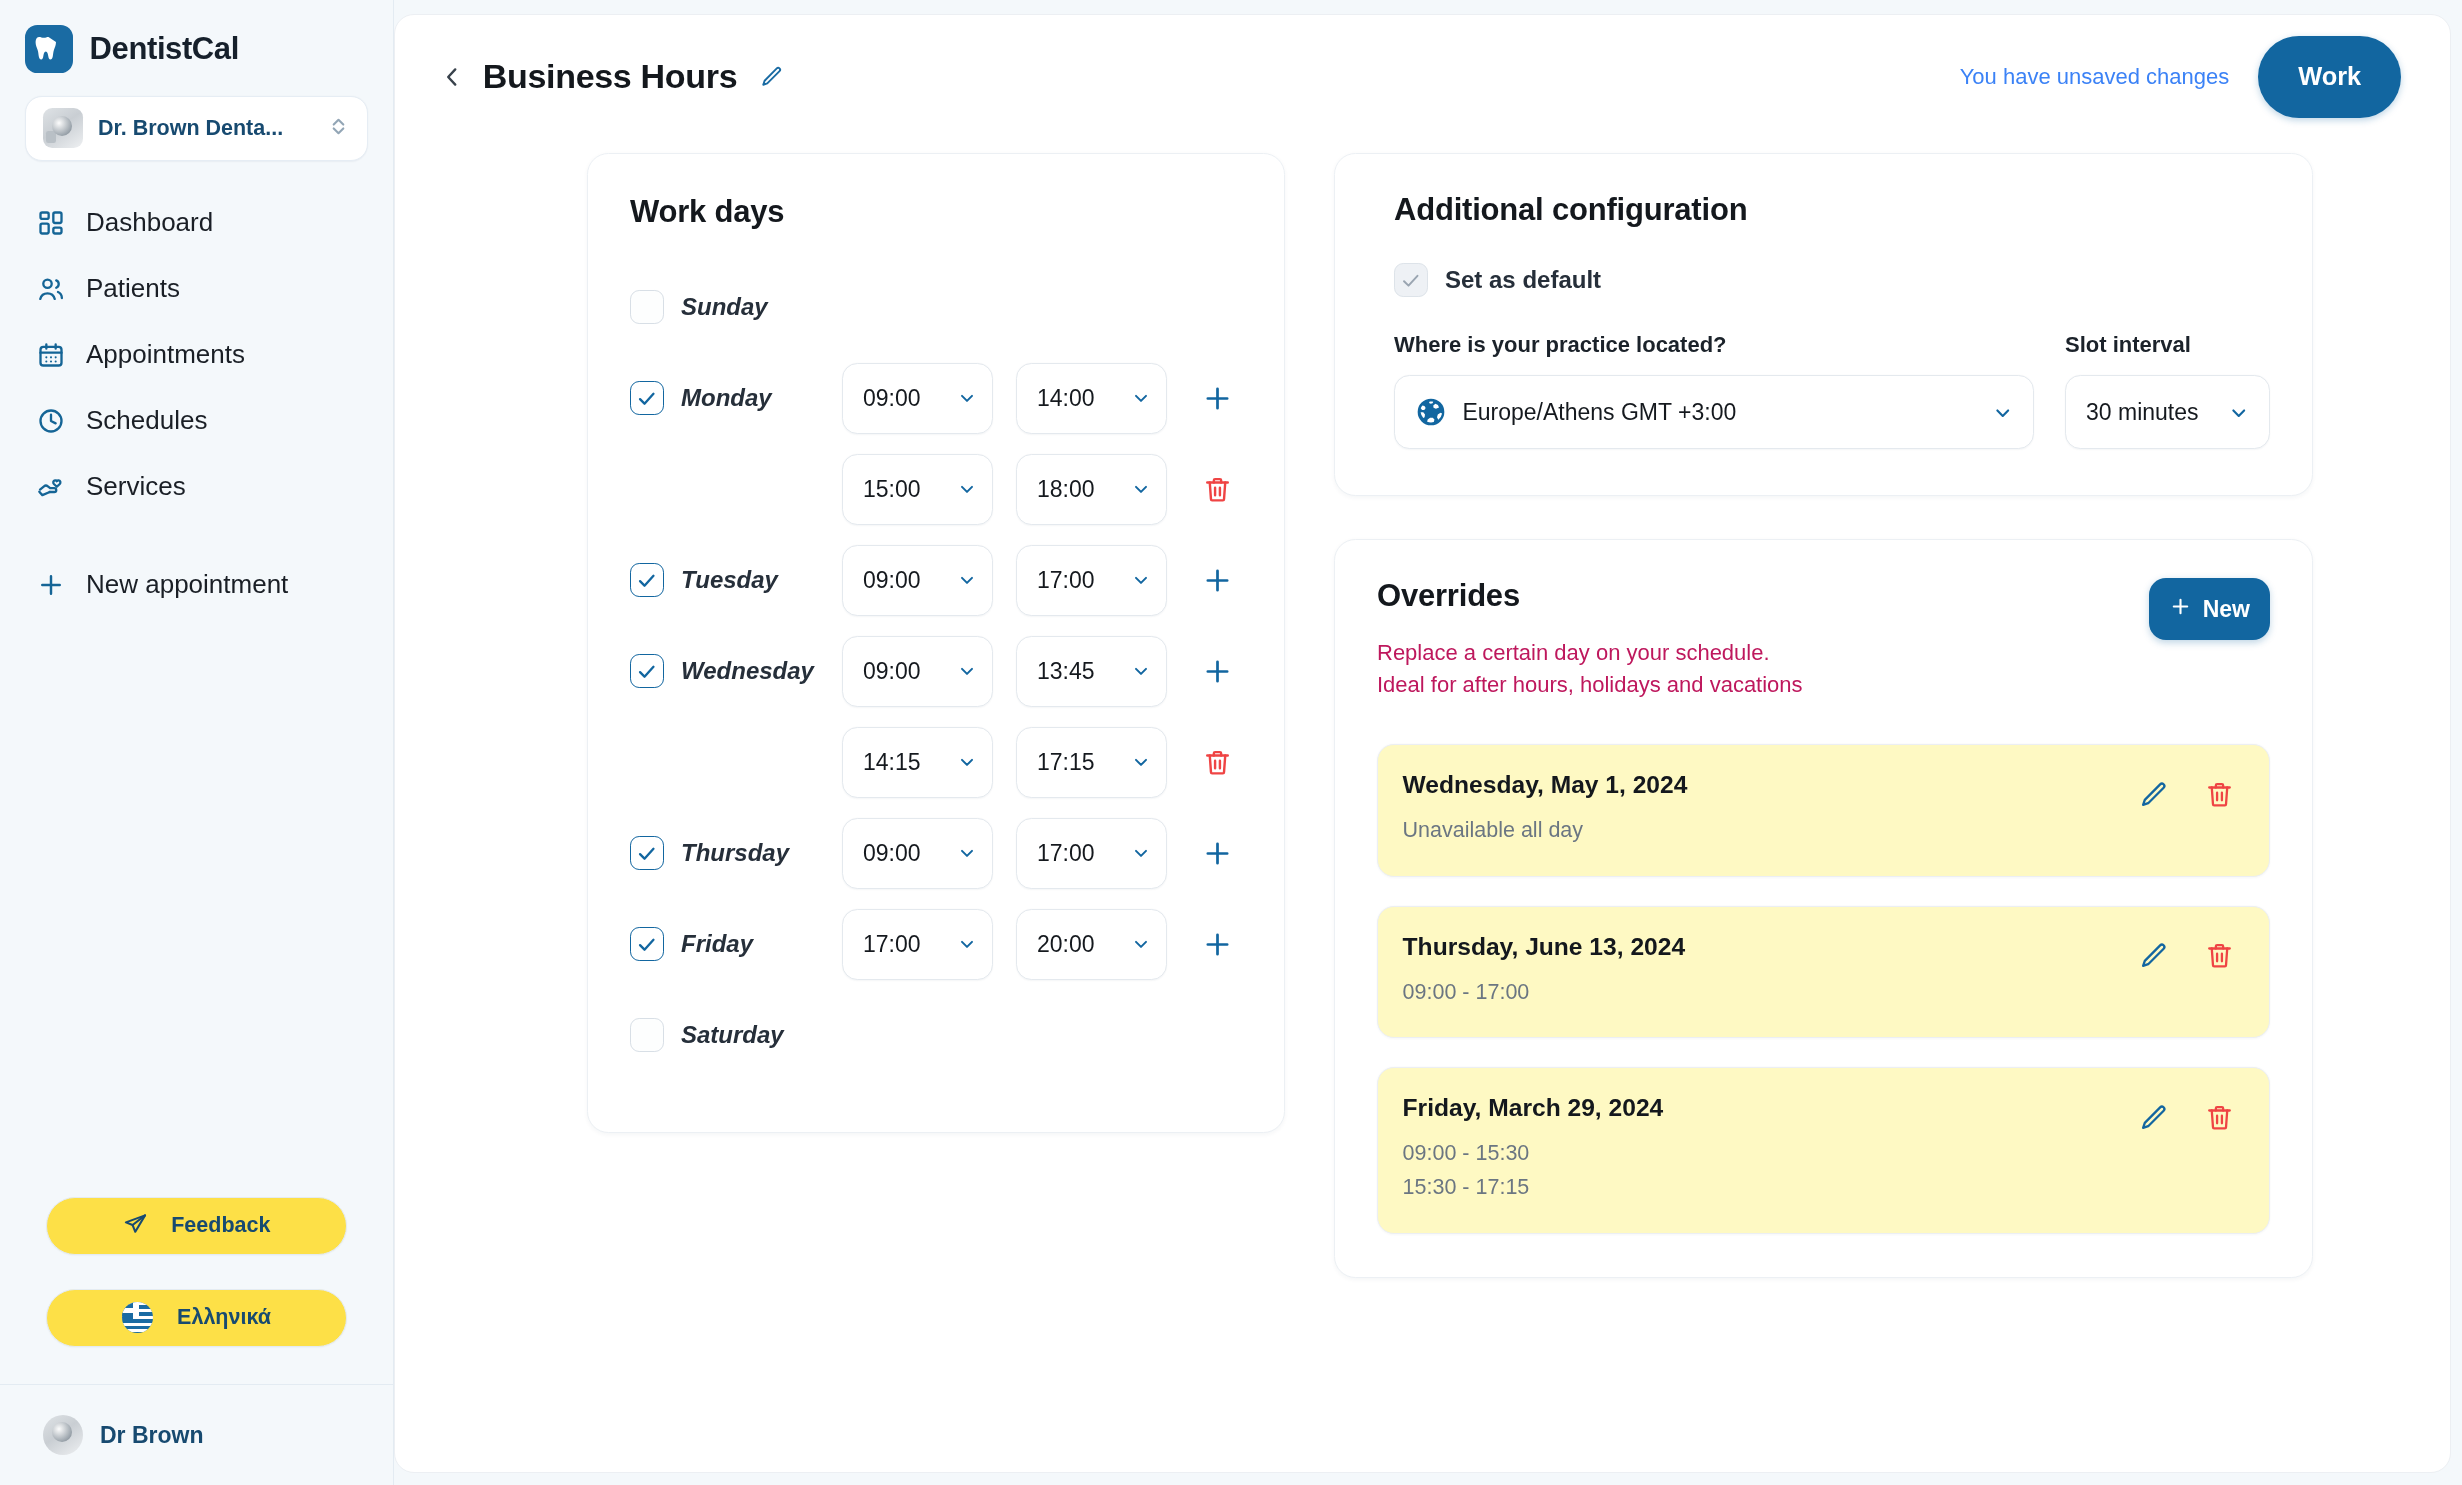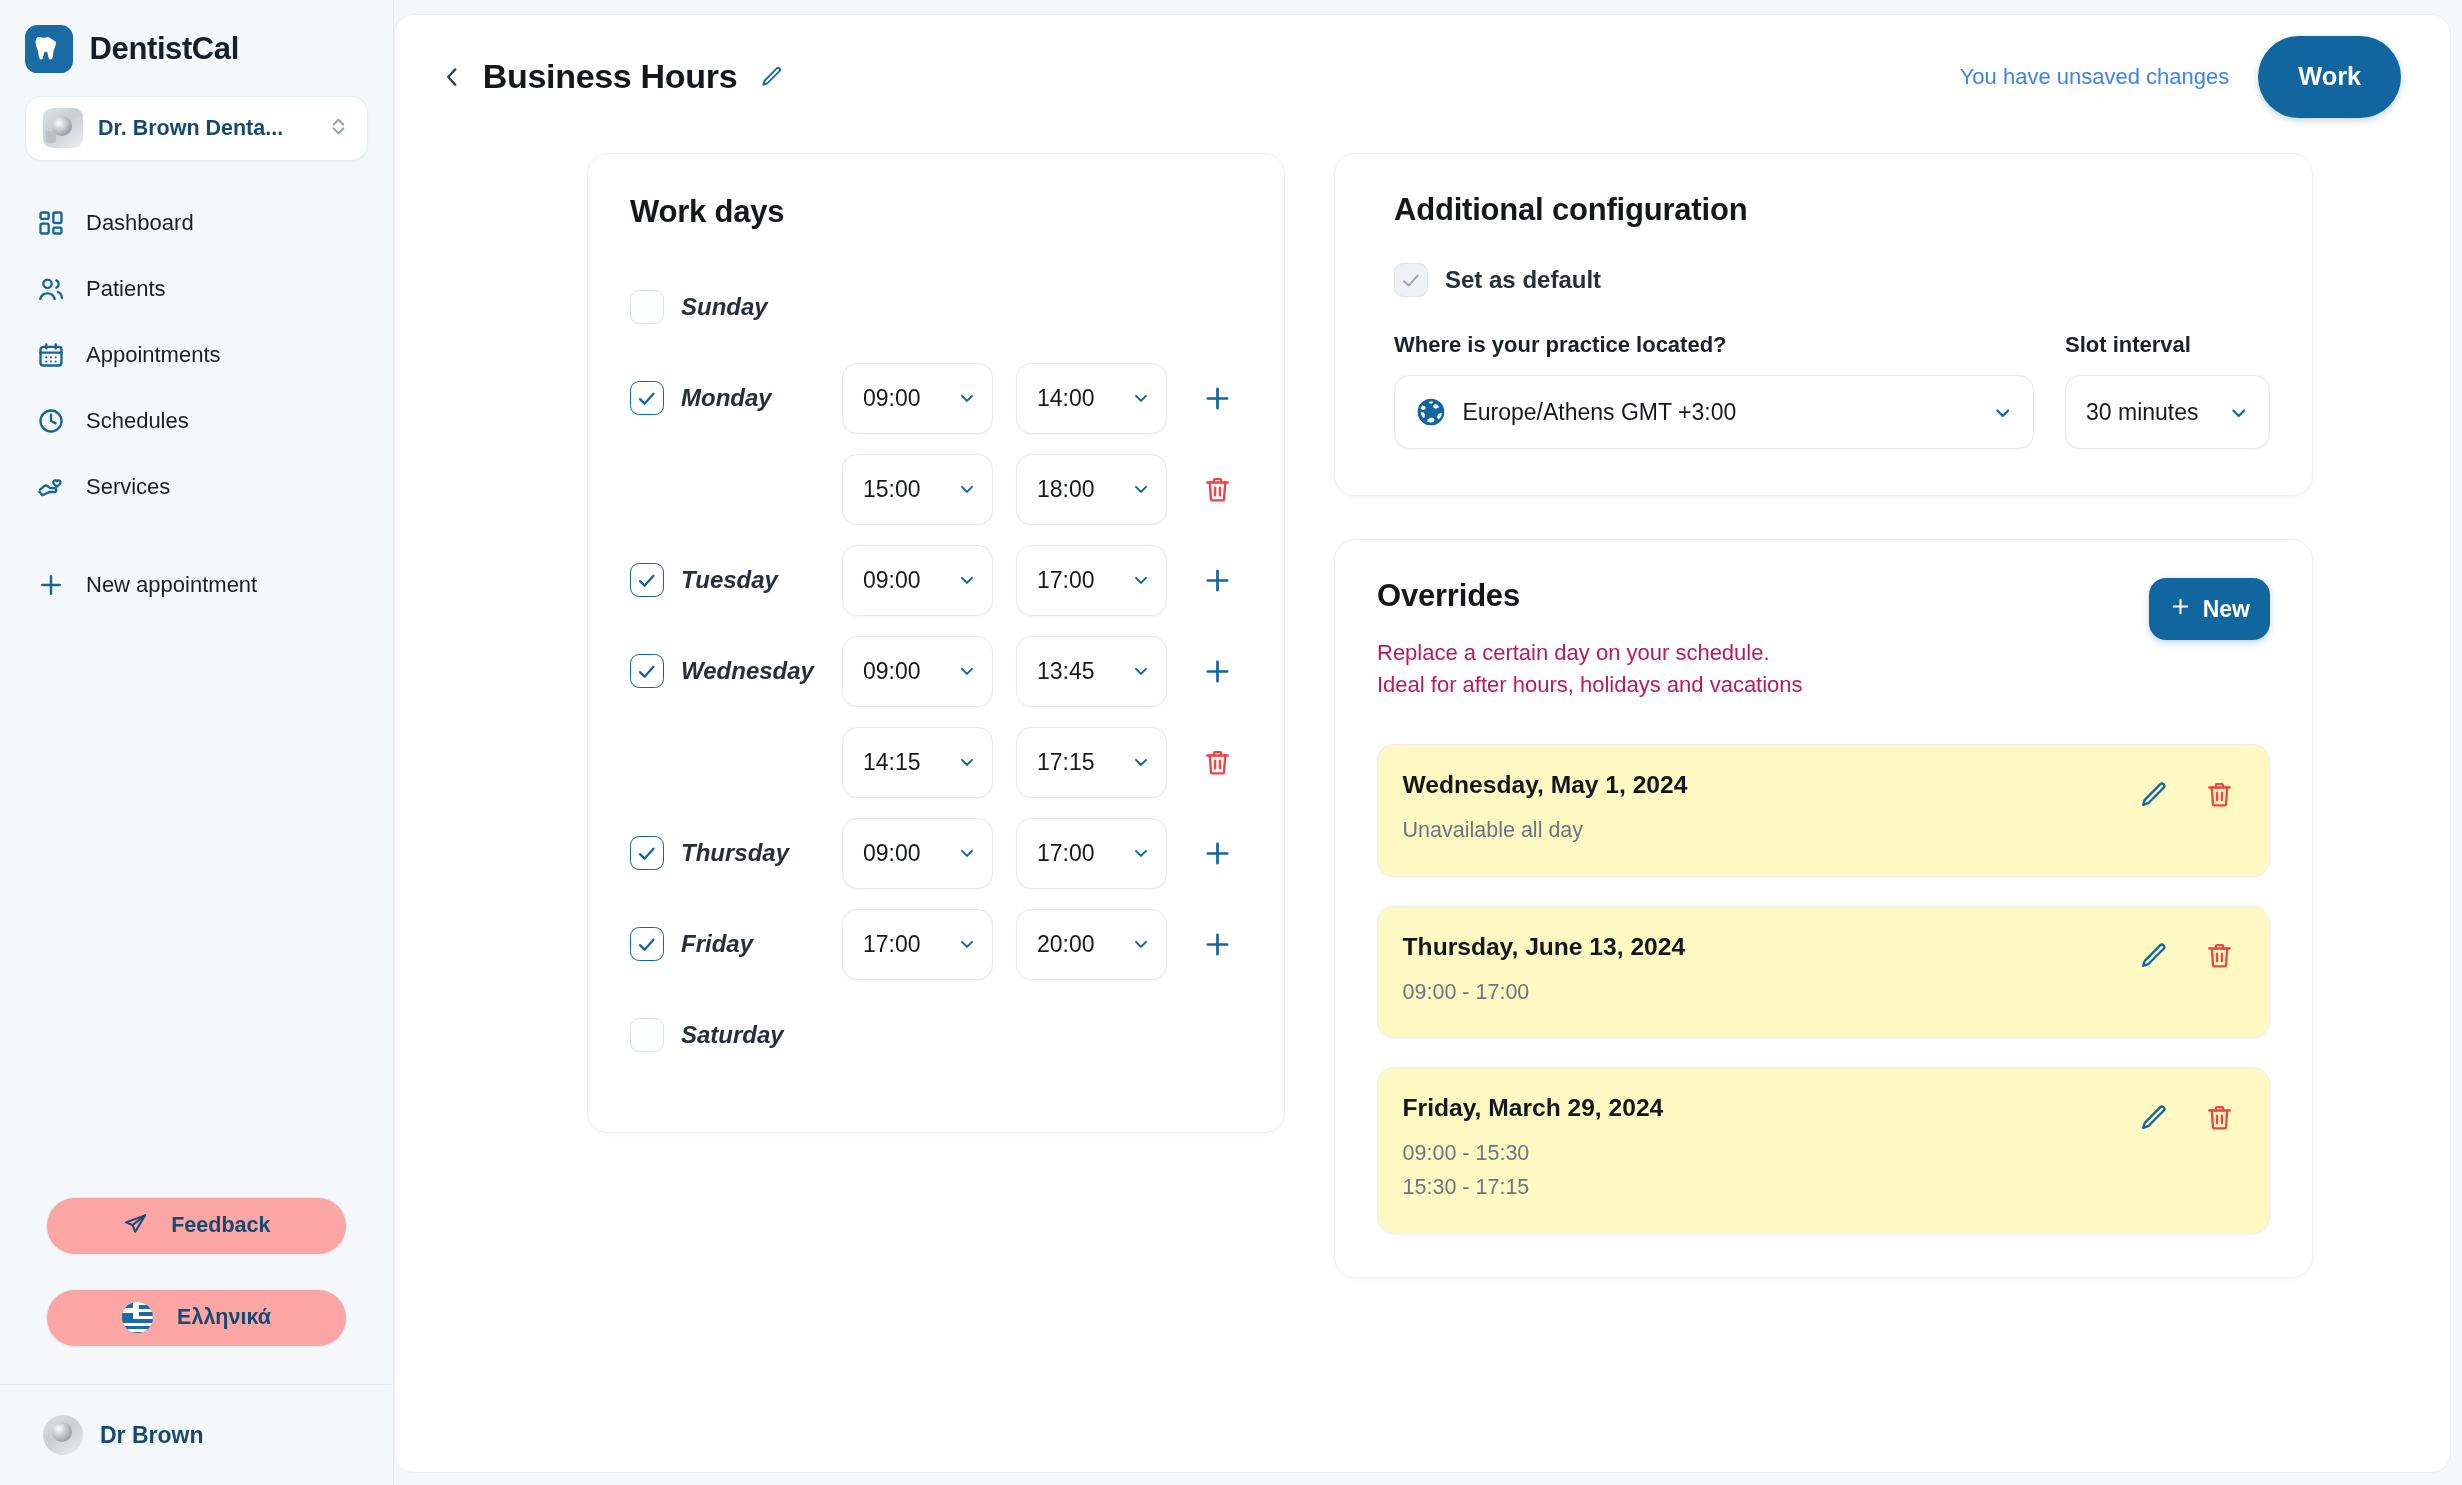--- a/index.html
+++ b/index.html
@@ -56,29 +56,29 @@
     white-space: nowrap; overflow: hidden;
   }
   .org-caret { flex: 0 0 auto; color: #93a6b6; }
 
   .nav { margin-top: 29px; display: flex; flex-direction: column; }
   .nav-item {
     display: flex; align-items: center; gap: 20px;
     height: 66px; padding: 0 0 0 35px; cursor: pointer;
   }
   .nav-icon { width: 31px; height: 31px; flex: 0 0 31px; color: #156596; display: flex; align-items: center; justify-content: center; }
-  .nav-label { font-size: 22px; font-weight: 500; color: #1a1f26; }
+  .nav-label { font-size: 26px; font-weight: 500; color: #1a1f26; }
 
   .nav-new { margin-top: 32px; }
 
   .sidebar-spacer { flex: 1 1 auto; }
 
   .side-btn {
     margin: 0 46px 0 46px; height: 58px;
-    background: #fca5a5; border: 1.5px solid #e4ebf1; border-radius: 29px;
+    background: #fde047; border: 1.5px solid #e4ebf1; border-radius: 29px;
     display: flex; align-items: center; justify-content: center; gap: 24px;
     cursor: pointer; box-shadow: 0 0.8px 1.5px rgba(20,40,70,.04);
   }
   .side-btn + .side-btn { margin-top: 34px; }
   .side-btn-label { font-size: 21.5px; font-weight: 700; color: #174a70; }
 
   .sb-divider { height: 1.5px; background: #e3ebf2; margin-top: 37px; }
   .user-row { display: flex; align-items: center; gap: 17px; height: 100px; padding-left: 43px; cursor: pointer; }
   .user-avatar {
     width: 40px; height: 40px; border-radius: 50%; flex: 0 0 40px;

